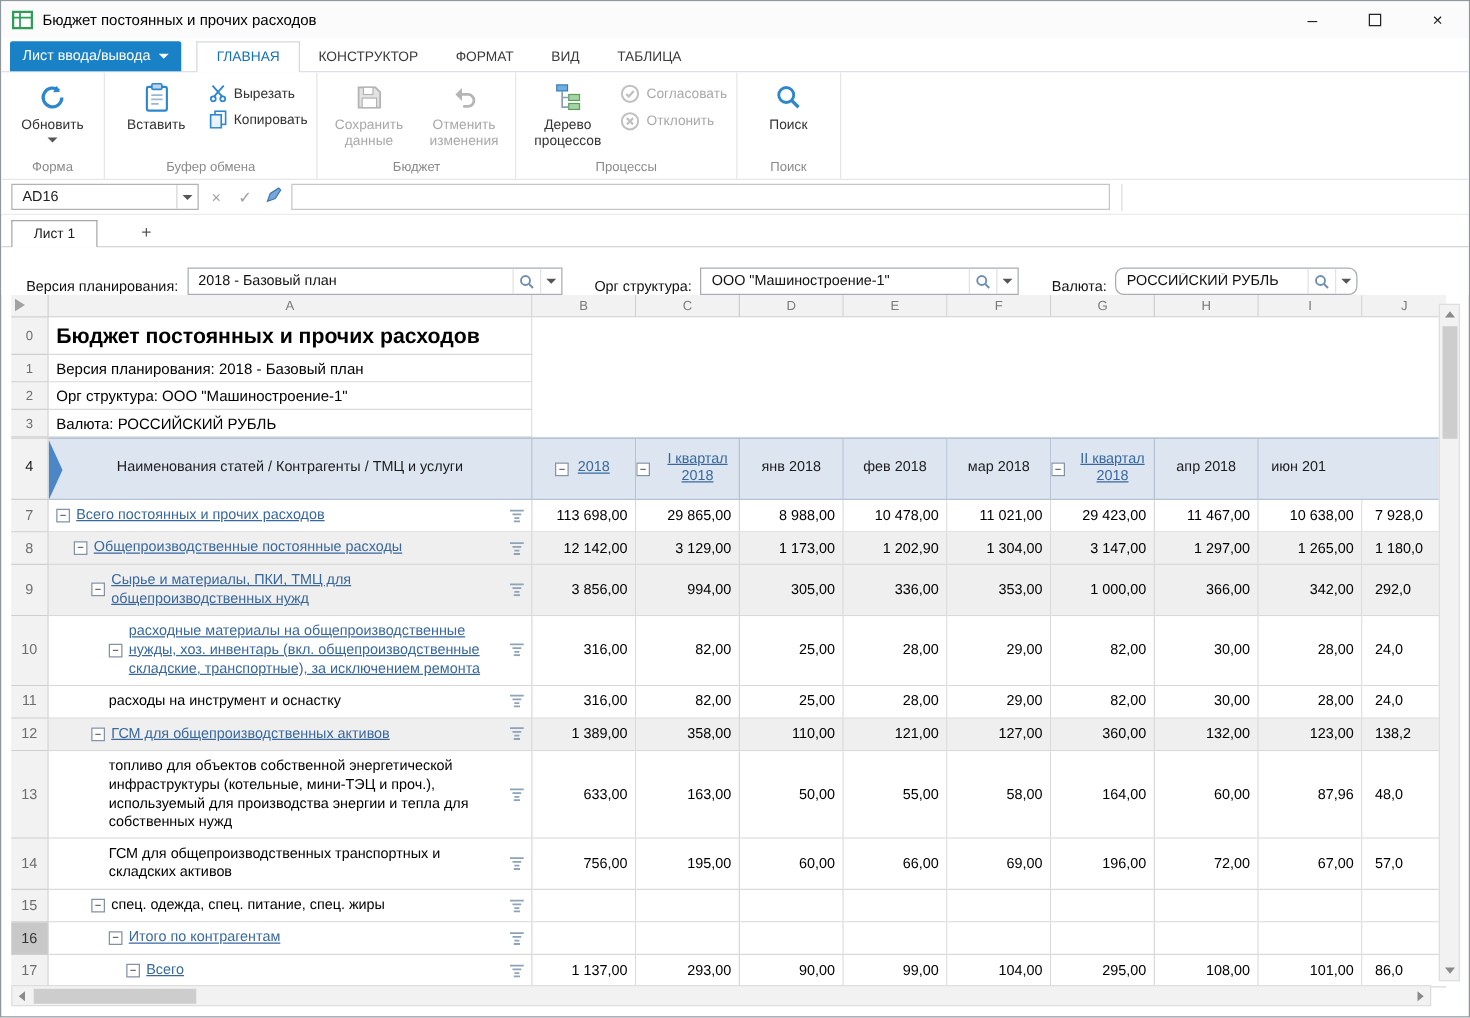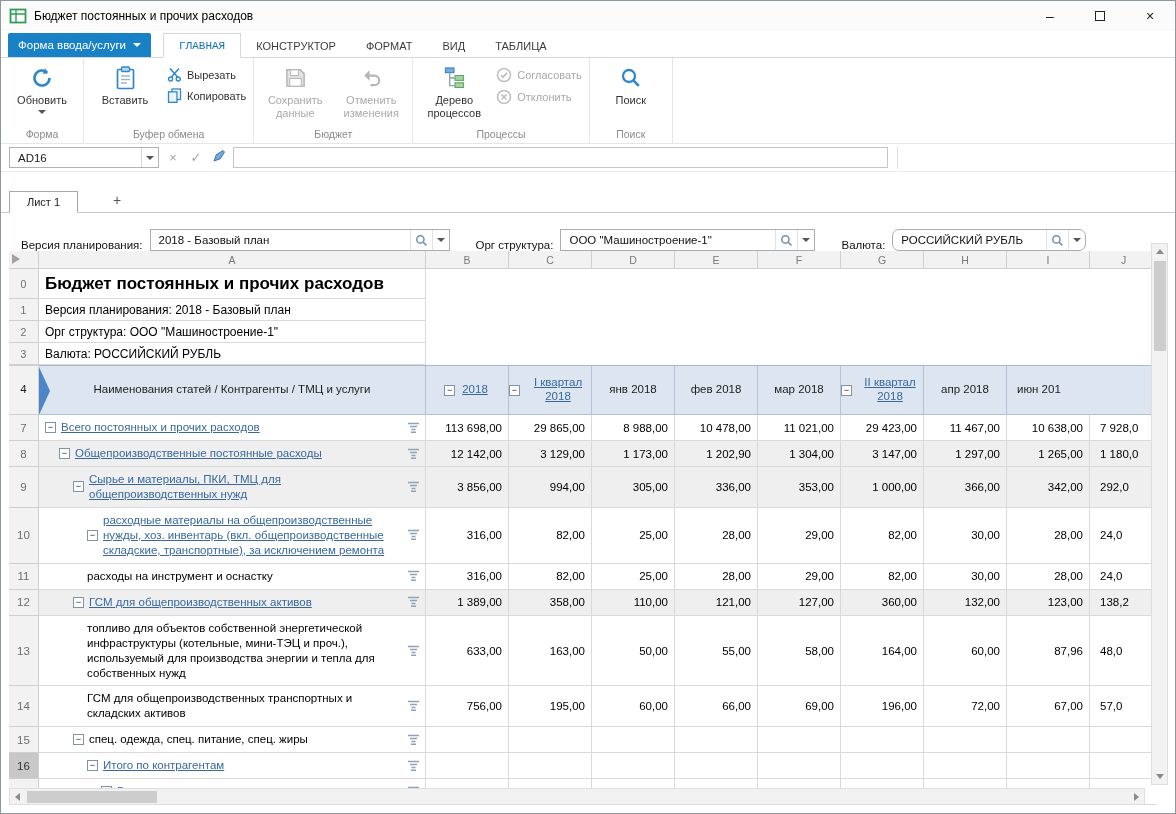--- a/index.html
+++ b/index.html
@@ -17,21 +17,21 @@
   .win-controls { margin-left:auto; display:flex; height:100%; }
   .win-btn { width:50px; display:flex; align-items:center; justify-content:center; font-size:14px; color:#222; }
   .max-glyph { width:10px; height:10px; border:1px solid #222; display:inline-block; }
 
   
   .ribbon-tabs { height:27px; display:flex; align-items:flex-end; background:#fff; border-bottom:1px solid #d2d9e2; padding-left:7px; }
   .app-menu-btn { background:#1981c5; color:#fff; font-size:11.5px; height:24px; padding:0 10px; display:flex; align-items:center; gap:7px; border-radius:2px 2px 0 0; margin-right:12px; }
   .caret-w { width:0; height:0; border-left:4px solid transparent; border-right:4px solid transparent; border-top:4px solid #fff; }
   .caret-d { width:0; height:0; border-left:4px solid transparent; border-right:4px solid transparent; border-top:4px solid #555; }
   .rtab { font-size:11px; color:#3c3c3c; padding:6px 15px 5px; }
-  .rtab.active { background:#fff; border:1px solid #d2d9e2; border-bottom:1px solid #fff; margin-bottom:-1px; color:#1272b8;font-family:Liberation Mono, monospace; }
+  .rtab.active { background:#fff; border:1px solid #d2d9e2; border-bottom:1px solid #fff; margin-bottom:-1px; color:#1272b8; }
 
   
   .ribbon { height:86px; display:flex; background:#fff; border-bottom:1px solid #e4e7ea; }
   .rgroup { display:flex; flex-direction:column; border-right:1px solid #e6e6e6; padding:1px 3px 0; }
   .rgroup-buttons { flex:1; display:flex; align-items:stretch; }
   .rgroup-label { text-align:center; font-size:10.5px; color:#8b8b8b; padding:1px 6px 3px; }
   .btn-large { width:76px; display:flex; flex-direction:column; align-items:center; padding-top:5px; gap:3px; font-size:11px; color:#333; text-align:center; line-height:1.15; }
   .btn-large .ic { height:27px; display:flex; align-items:center; }
   .btn-col { display:flex; flex-direction:column; justify-content:flex-start; gap:6px; padding:8px 4px 0; }
   .btn-small { display:flex; align-items:center; gap:5px; font-size:11px; color:#333; white-space:nowrap; }
@@ -40,21 +40,21 @@
 
   
   .formula-bar { height:28px; display:flex; align-items:center; padding:0 8px; gap:5px; border-bottom:1px solid #ececec; background:#fff; }
   .name-box { width:150px; height:21px; border:1px solid #b2b2b2; display:flex; align-items:center; font-size:11.5px; padding-left:8px; color:#222; background:#fff; }
   .nb-caret { margin-left:auto; border-left:1px solid #d6d6d6; height:100%; width:17px; display:flex; align-items:center; justify-content:center; }
   .fb-icon { width:18px; text-align:center; font-size:13px; color:#a3a3a3; }
   .formula-input { width:655px; height:21px; border:1px solid #c6c6c6; background:#fff; font-size:11.5px; padding:2px 6px; }
   .fb-divider { width:1px; height:22px; background:#dcdcdc; margin-left:4px; }
 
   
-  .sheet-tabs { height:25px; margin-top:16px; display:flex; align-items:flex-end; padding-left:8px; border-bottom:1px solid #c9c9c9; background:#fff;gap:24px; }
+  .sheet-tabs { height:25px; margin-top:1px; display:flex; align-items:flex-end; padding-left:8px; border-bottom:1px solid #c9c9c9; background:#fff;gap:24px; }
   .sheet-tab { border:1px solid #a8a8a8; background:#fff; font-size:11px; color:#222; padding:4px 17px; margin-bottom:-1px; border-bottom:1px solid #fff; }
   .add-tab { font-size:14px; color:#555; padding:0 11px 4px; }
 
   
   .filter-bar { height:38px; display:flex; align-items:flex-end; padding-left:20px; font-size:11.5px; color:#111; background:#fff; }
   .flabel { margin-right:7px; white-space:nowrap; }
   .combo { height:22px; border:1px solid #a9adb3; display:flex; align-items:center; background:#fff; margin-right:26px; }
   .combo-value { padding:0 8px; flex:1; white-space:nowrap; overflow:hidden; color:#111; }
   .combo-mag { width:22px; height:100%; display:flex; align-items:center; justify-content:center; border-left:1px solid #e2e2e2; }
   .combo-caret { width:17px; height:100%; display:flex; align-items:center; justify-content:center; border-left:1px solid #e2e2e2; }
@@ -120,21 +120,21 @@
       <div class="win-btn">–</div>
       <div class="win-btn">
           <span class="max-glyph"></span>
         </div>
       <div class="win-btn">×</div>
     </div>
   </div>
 
   <div class="ribbon-tabs">
     <div class="app-menu-btn">
-      <span>Форма ввода/услуги</span>
+      <span>Лист ввода/вывода</span>
       <span class="caret-w"></span>
     </div>
     <div class="rtab active">ГЛАВНАЯ</div>
     <div class="rtab">КОНСТРУКТОР</div>
     <div class="rtab">ФОРМАТ</div>
     <div class="rtab">ВИД</div>
     <div class="rtab">ТАБЛИЦА</div>
   </div>
 
   <div class="ribbon">

